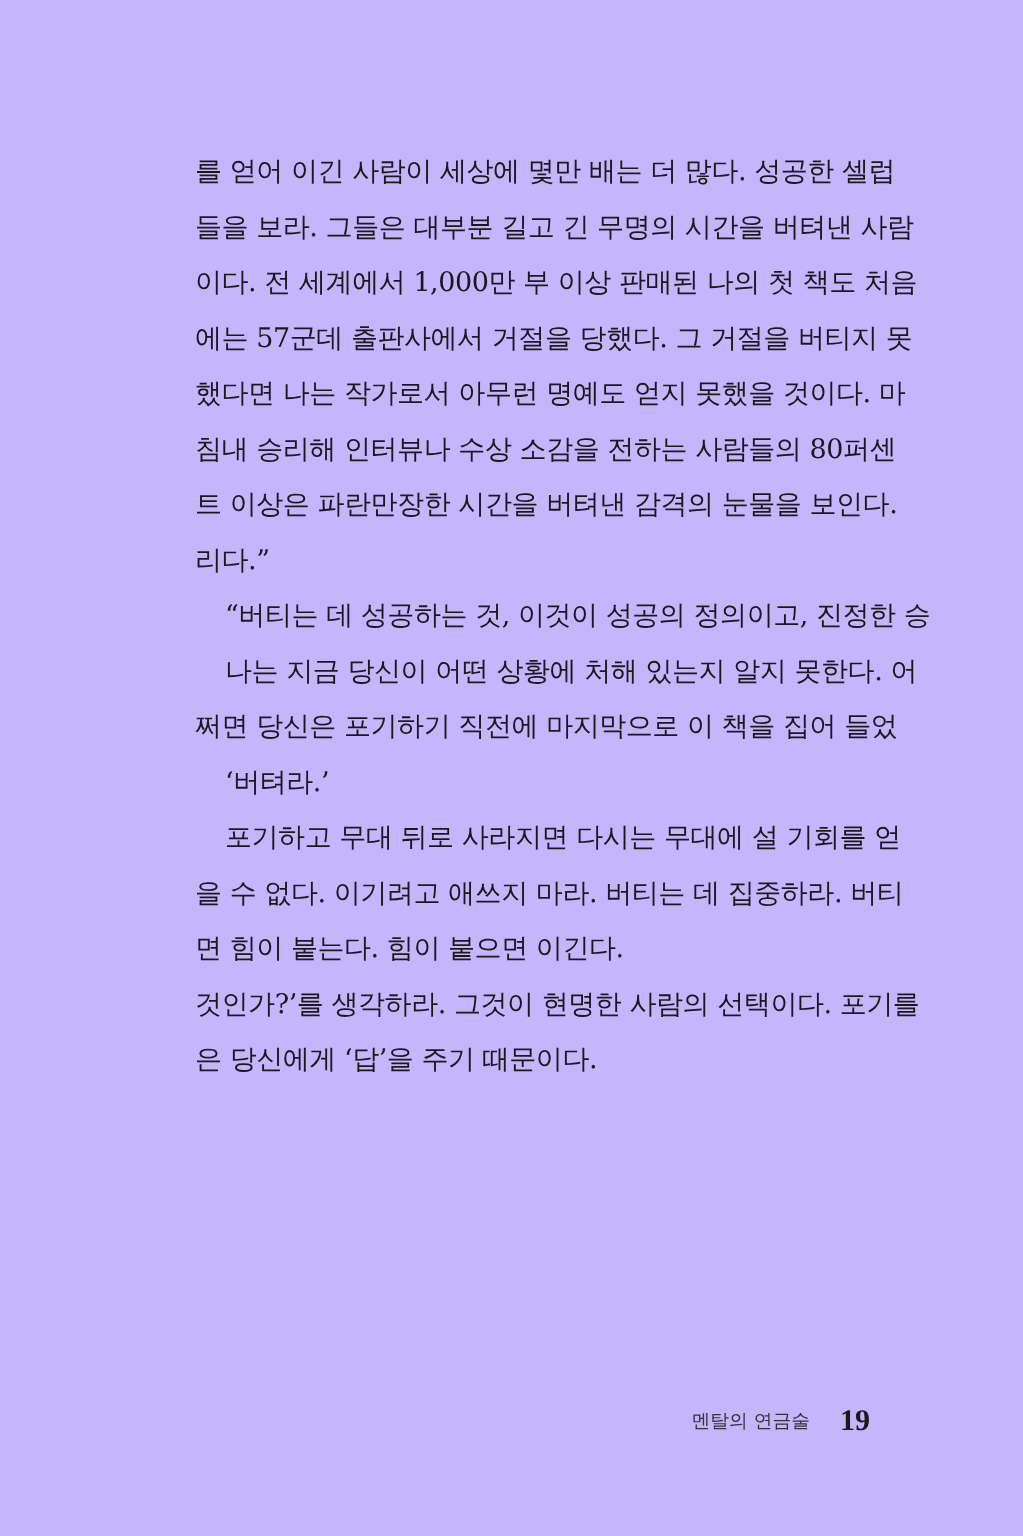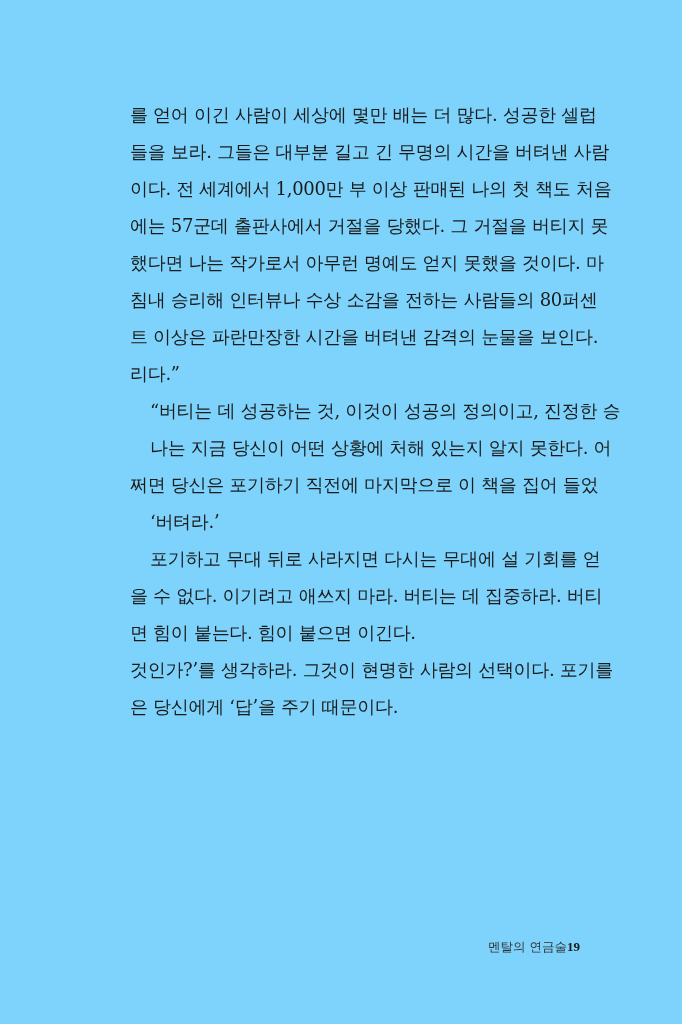--- a/index.html
+++ b/index.html
@@ -13,21 +13,21 @@
       position: relative;
       overflow: hidden;
       font-family: "DejaVu Serif", "Liberation Serif", serif;
       color: #1a1a1a;
     }
     .page {
       position: absolute;
       left: 0; top: 0;
       width: 682px;
       height: 1024px;
-      background: #7dd3fc;
+      background: #c4b5fd;
     }
     .body-text {
       position: absolute;
       left: 130px;
       top: 96px;
       width: 450px;
     }
     .line {
       display: block;
       height: 37px;
@@ -46,28 +46,29 @@
     }
     .footer {
       position: absolute;
       top: 935px;
       left: 430px;
       width: 150px;
       height: 24px;
       display: flex;
       justify-content: flex-end;
       align-items: center;
+      gap: 20px;
     }
     .running-title {
       font-size: 12.5px;
       color: #333;
       font-family: "DejaVu Sans", "Liberation Sans", sans-serif;
     }
     .page-number {
-      font-size: 13px;
+      font-size: 20px;
       font-weight: bold;
       color: #1a1a1a;
       font-family: "Liberation Serif", "DejaVu Serif", serif;
     }
   </style>
 </head>
 <body>
 
 <div class="page">
   <div class="body-text" id="body-text">

